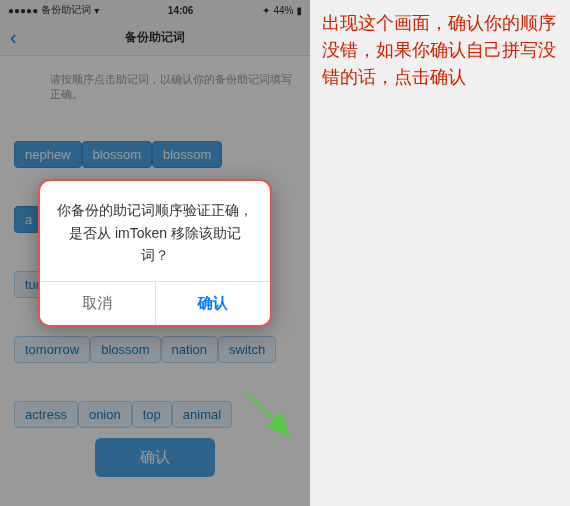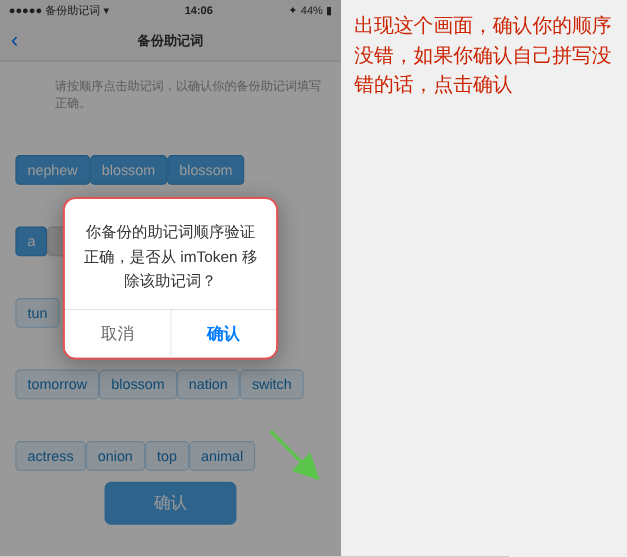--- a/index.html
+++ b/index.html
@@ -130,21 +130,21 @@
       top: 0; left: 0; right: 0; bottom: 0;
       background: rgba(0,0,0,0.4);
       display: flex;
       align-items: center;
       justify-content: center;
       z-index: 10;
     }
     .modal-box {
       background: #fff;
       border-radius: 12px;
-      width: 196px;
+      width: 234px;
       overflow: hidden;
       box-shadow: 0 4px 20px rgba(0,0,0,0.3);
       border: 2px solid #e05555;
     }
     .modal-body {
       padding: 18px 16px 14px;
       text-align: center;
     }
     .modal-text {
       font-size: 14px;

